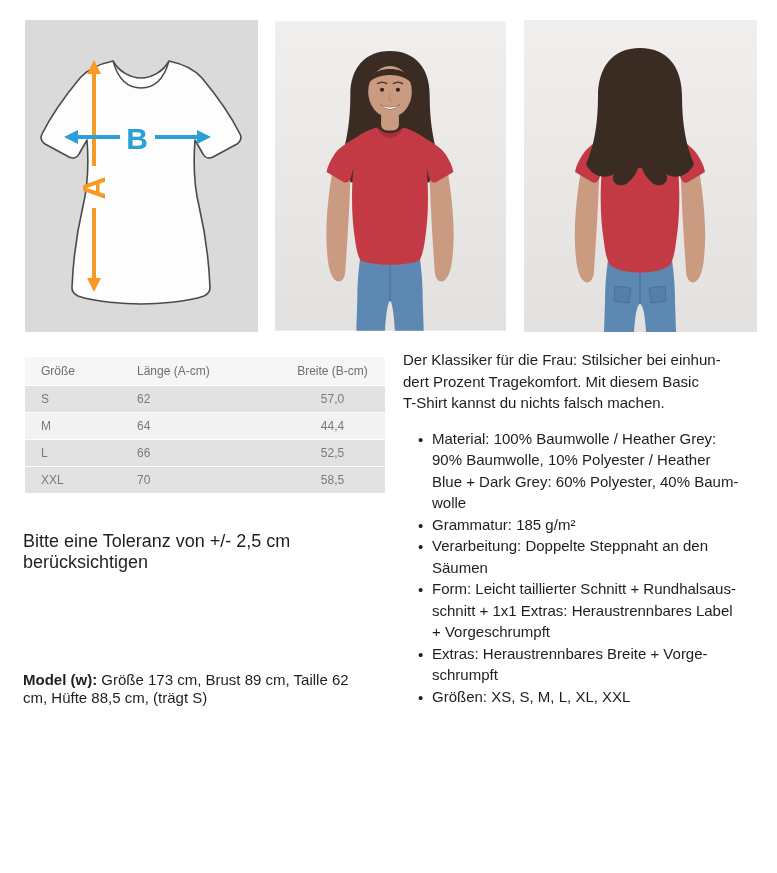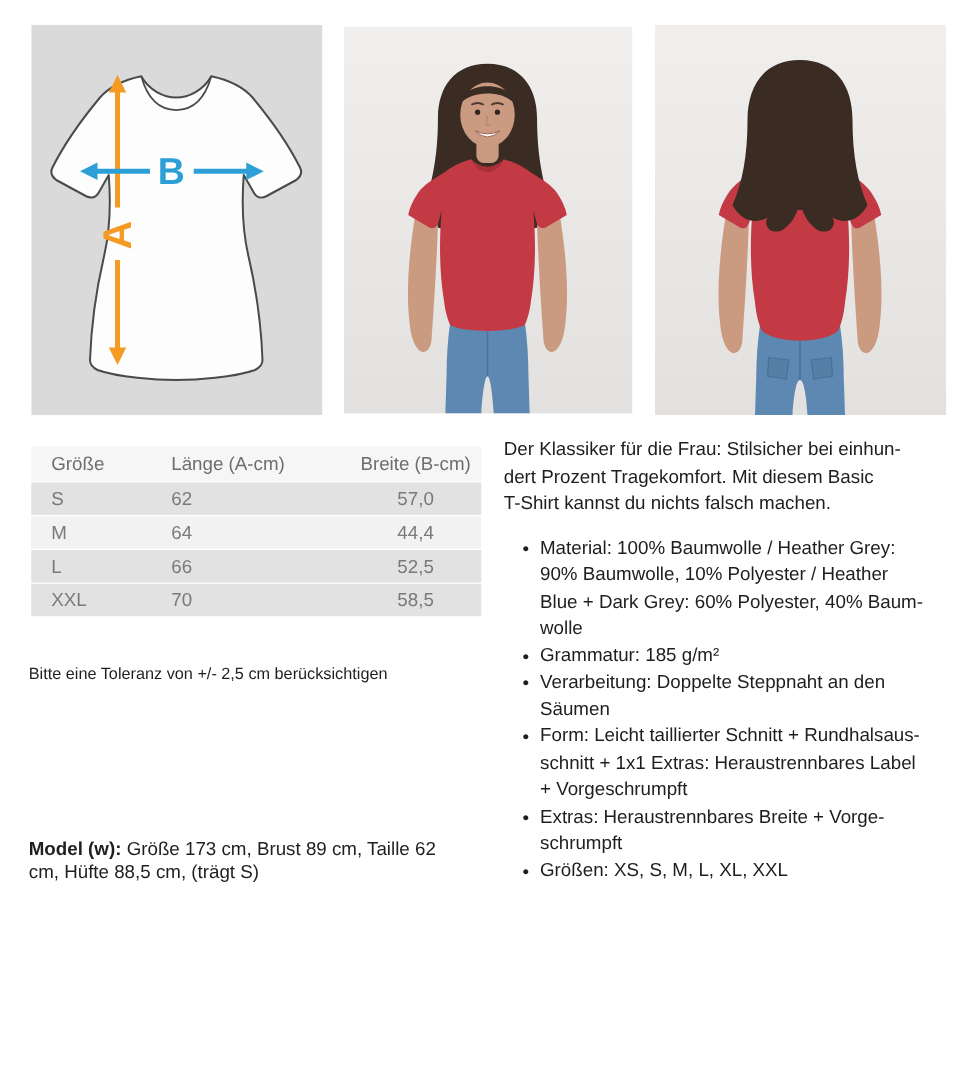--- a/index.html
+++ b/index.html
@@ -7,31 +7,31 @@
     width:777px;height:873px;background:#ffffff;position:relative;overflow:hidden;
     font-family:"Liberation Sans", sans-serif;color:#1f1f1f;
   }
   .panel{position:absolute;top:20px;height:312px;}
   #diagram-panel{left:25px;width:233px;}
   #front-panel{left:275px;width:231px;}
   #back-panel{left:524px;width:233px;}
   .panel svg{display:block;width:100%;height:100%;}
 
   
-  #size-table{position:absolute;left:25px;top:357px;width:360px;font-size:15px;color:#7a7a7a;}
+  #size-table{position:absolute;left:25px;top:357px;width:360px;font-size:12px;color:#7a7a7a;}
   .t-row{display:flex;align-items:center;height:26px;margin-bottom:1px;}
   .t-row.t-head{background:#f6f6f6;height:28px;color:#6e6e6e;}
   .t-row.odd{background:#e2e2e2;}
   .t-row.even{background:#f2f2f2;}
   .c{box-sizing:border-box;}
   .c1{width:112px;padding-left:16px;}
   .c2{width:143px;}
   .c3{flex:1;text-align:center;}
 
-  #tolerance-note{position:absolute;left:23px;top:531px;width:390px;font-size:13px;color:#1f1f1f;}
+  #tolerance-note{position:absolute;left:23px;top:531px;width:390px;font-size:18px;color:#1f1f1f;}
 
   #model-info{position:absolute;left:23px;top:671px;width:392px;margin:0;
     font-size:15px;line-height:18px;color:#1f1f1f;}
   #model-info strong{font-weight:bold;}
   .preline{white-space:pre-line;}
 
   #description{position:absolute;left:403px;top:349px;width:372px;
     font-size:15px;line-height:21.5px;color:#1e1e1e;}
   #description p{margin:0 0 14px 0;white-space:pre-line;}
   #description ul{list-style:none;margin:12px;padding:0;}

